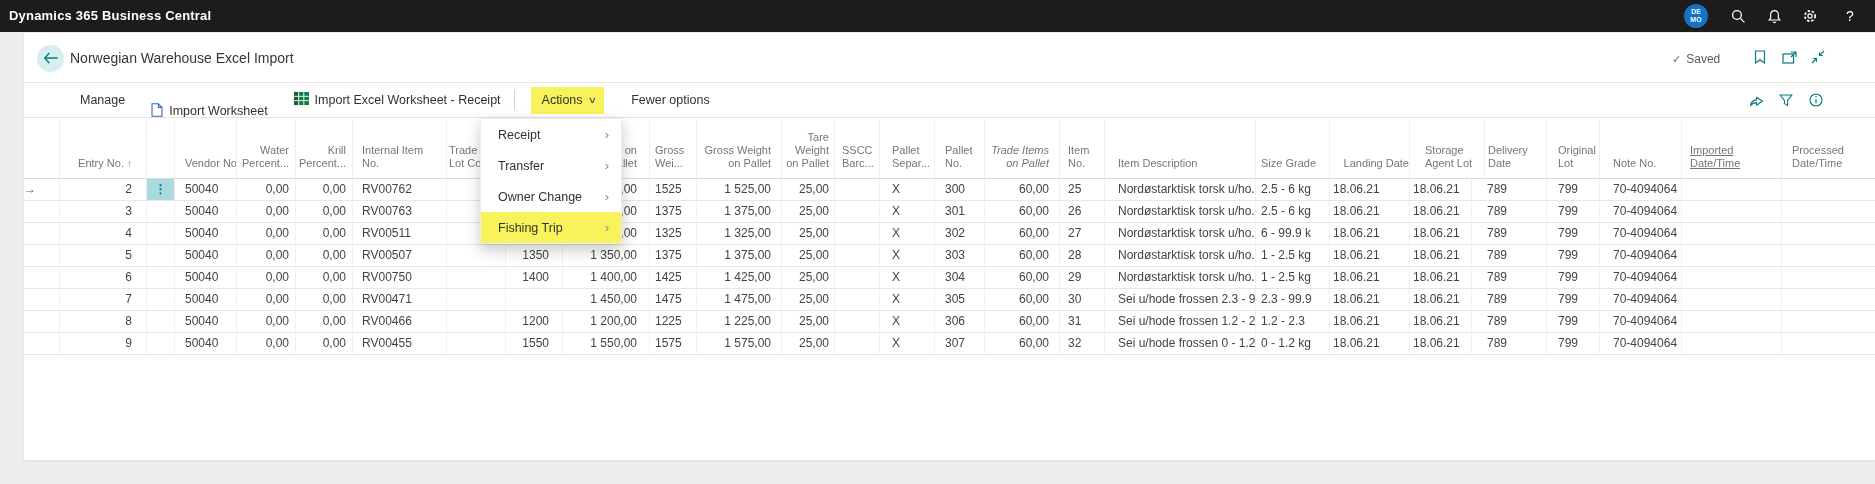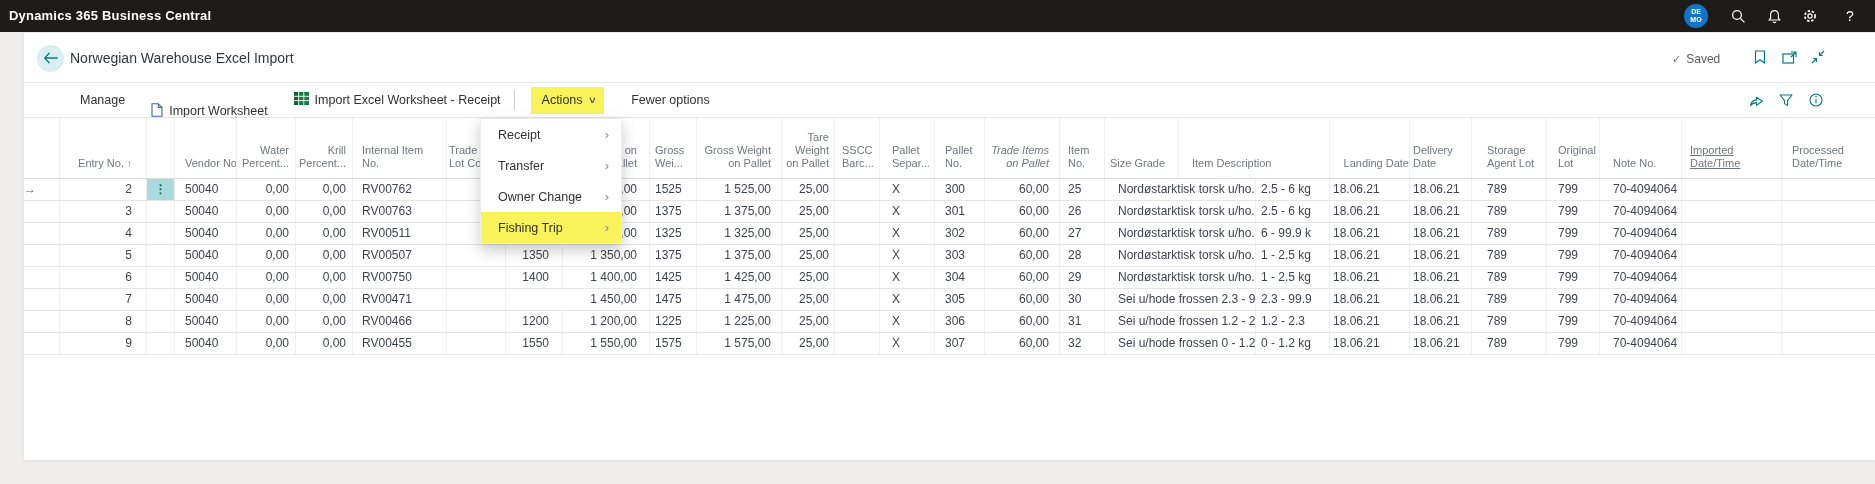--- a/index.html
+++ b/index.html
@@ -244,36 +244,36 @@
             <div>No.</div>
           </div>
           <div class="gh-cell" style="width: 75px; text-align: right; padding-right: 10px; font-style: italic;">
             <div>Trade Items</div>
             <div>on Pallet</div>
           </div>
           <div class="gh-cell" style="width: 45px; text-align: left; padding-left: 8px;">
             <div>Item</div>
             <div>No.</div>
           </div>
+          <div class="gh-cell" style="width: 151px; text-align: left; padding-left: 13px;">
+            <div>Item Description</div>
+          </div>
           <div class="gh-cell" style="width: 74px; text-align: left; padding-left: 5px;">
             <div>Size Grade</div>
           </div>
-          <div class="gh-cell" style="width: 151px; text-align: left; padding-left: 13px;">
-            <div>Item Description</div>
-          </div>
           <div class="gh-cell" style="width: 80px; text-align: right; padding-left: 3px;">
             <div>Landing Date</div>
+          </div>
+          <div class="gh-cell" style="width: 75px; text-align: left; padding-left: 15px;">
+            <div>Storage</div>
+            <div>Agent Lot</div>
           </div>
           <div class="gh-cell" style="width: 62px; text-align: left; padding-left: 3px;">
             <div>Delivery</div>
             <div>Date</div>
-          </div>
-          <div class="gh-cell" style="width: 75px; text-align: left; padding-left: 15px;">
-            <div>Storage</div>
-            <div>Agent Lot</div>
           </div>
           <div class="gh-cell" style="width: 53px; text-align: left; padding-left: 11px;">
             <div>Original</div>
             <div>Lot</div>
           </div>
           <div class="gh-cell" style="width: 82px; text-align: left; padding-left: 13px;">
             <div>Note No.</div>
           </div>
           <div class="gh-cell" style="width: 100px; text-align: left; padding-left: 8px; text-decoration: underline;">
             <div>Imported</div>

